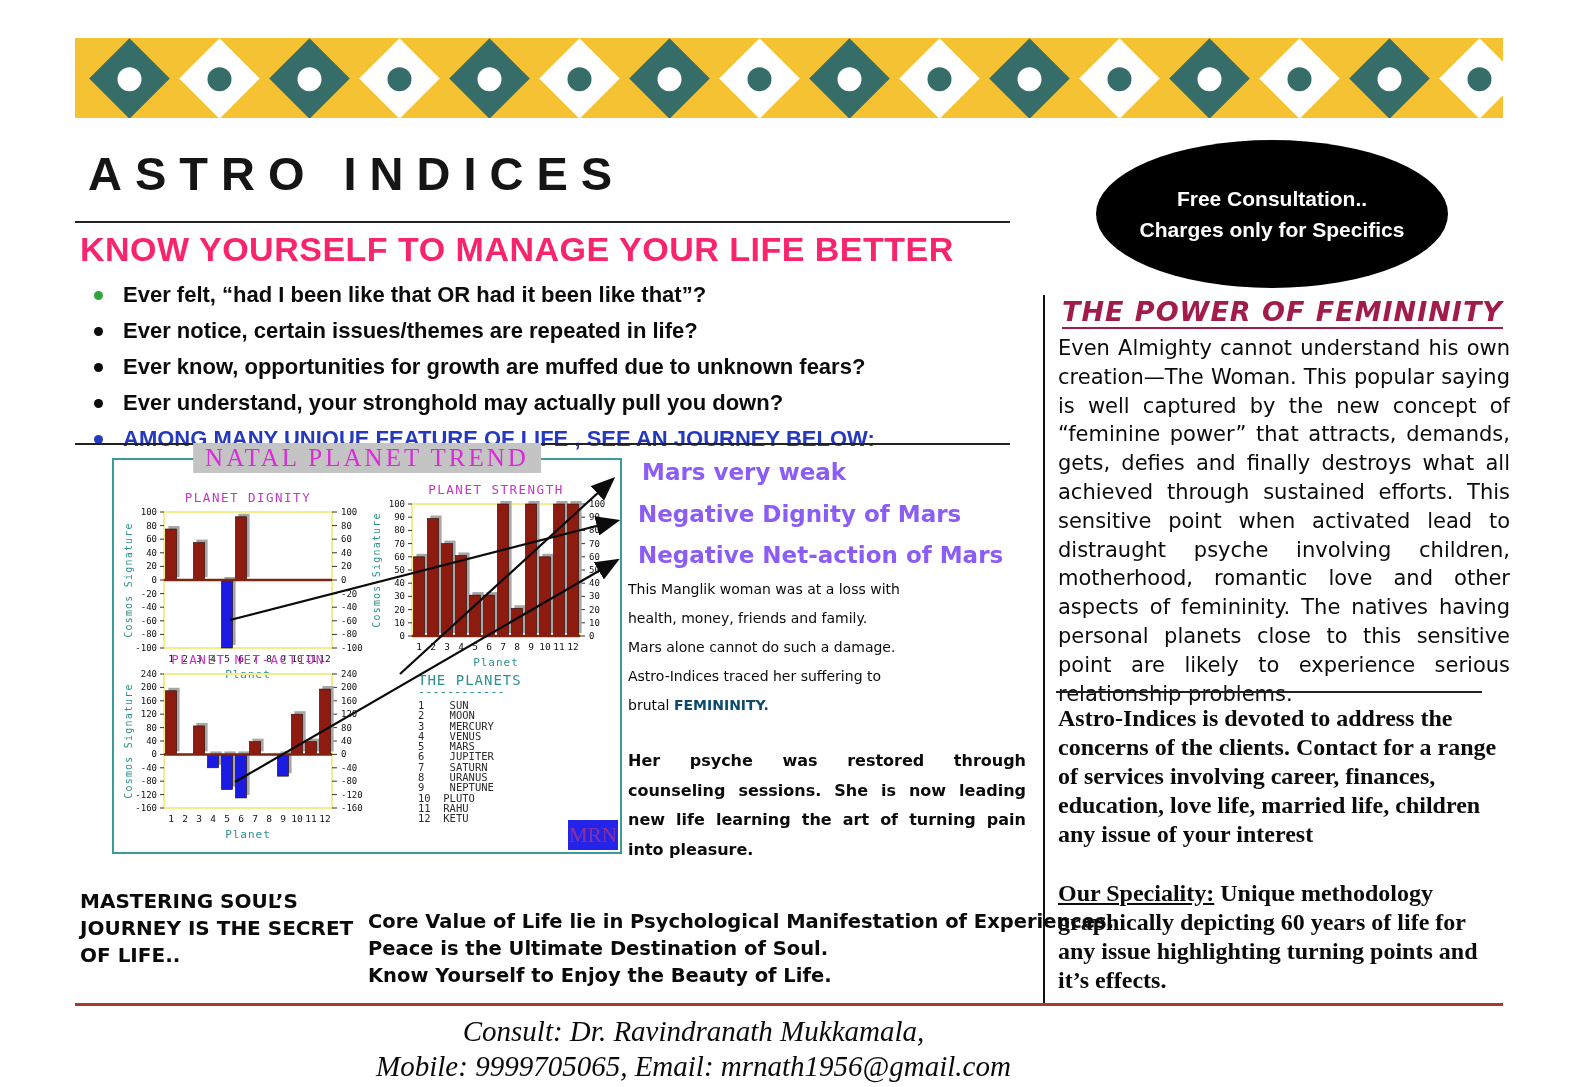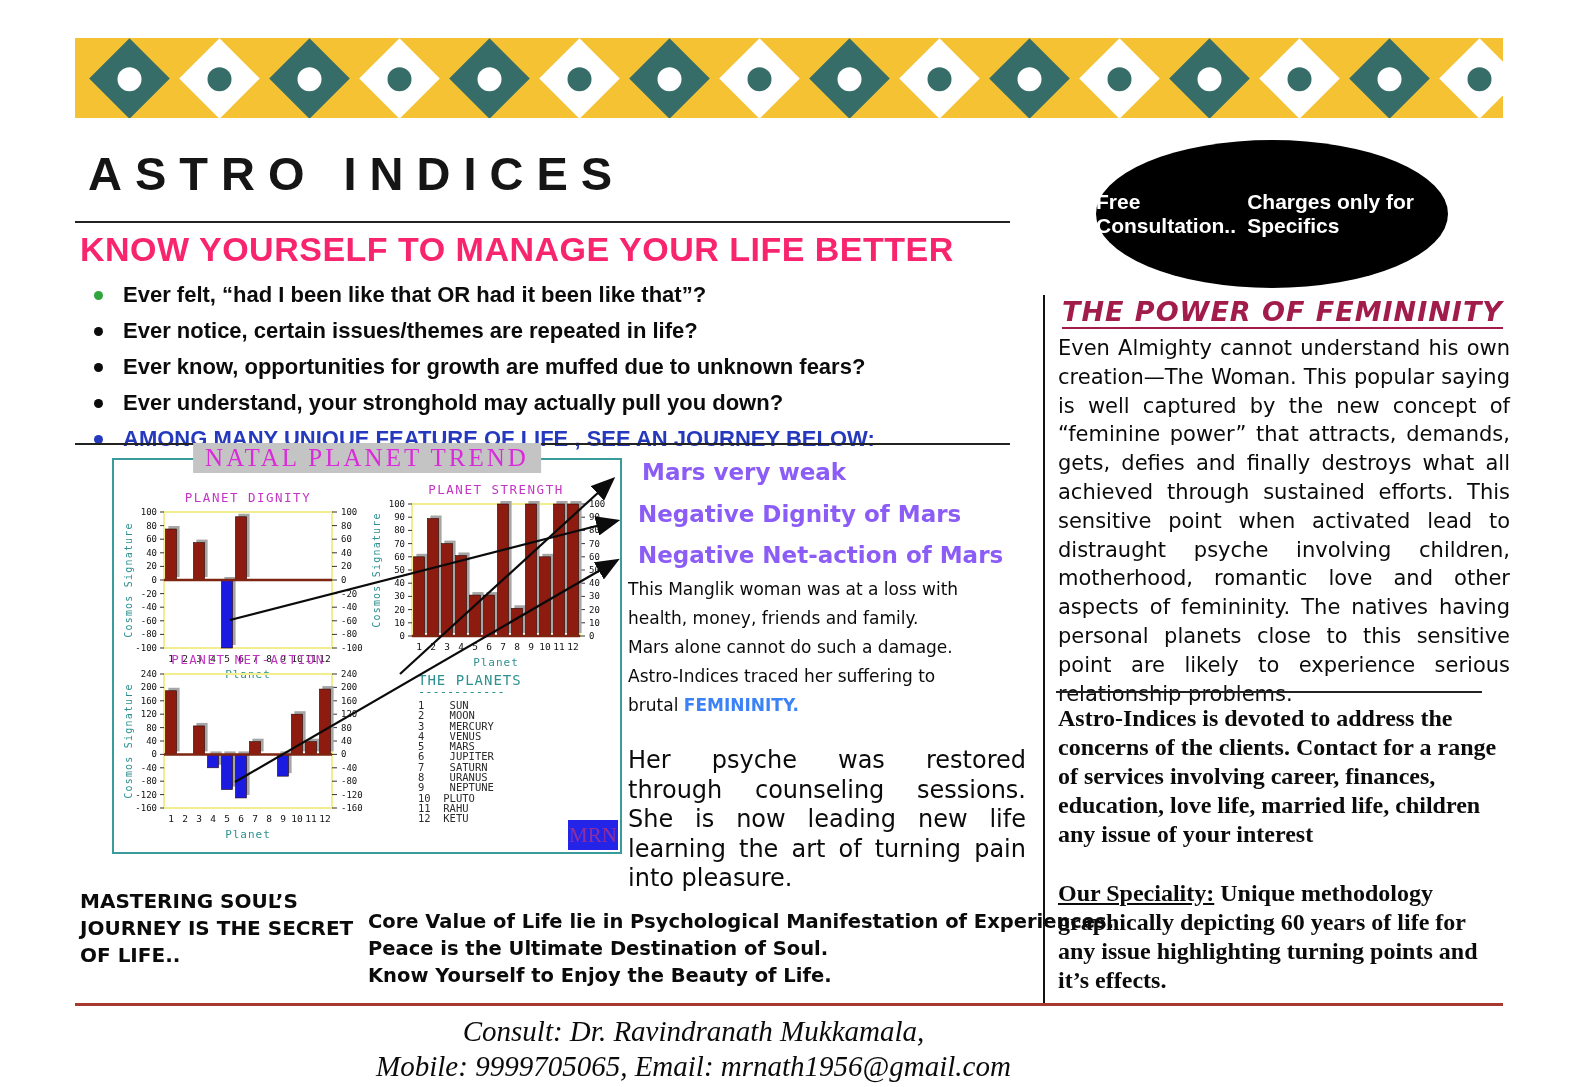--- a/index.html
+++ b/index.html
@@ -35,27 +35,27 @@
   .legend{position:absolute;left:304px;top:212px;color:#2E9090;font-family:"DejaVu Sans Mono",monospace;}
   .legend-title{font-size:14px;letter-spacing:1px;}
   .legend-dashes{font-size:12px;line-height:8px;}
   .legend-list{white-space:pre;font-size:10.5px;line-height:10.3px;color:#2b2b2b;margin-top:4px;}
   .mrn{position:absolute;right:2px;bottom:2px;width:50px;height:30px;background:#2424E8;color:#8F2F9F;
        font-family:"Liberation Serif",serif;font-size:21px;display:flex;align-items:center;justify-content:center;}
 
   
   .comic{font-family:"DejaVu Sans",sans-serif;}
   .ann{font-size:23px;font-weight:bold;color:#8b5cf6;}
-  .story{left:628px;top:575px;width:398px;font-size:17px;line-height:29px;white-space:pre-line;color:#0b0b0b;}
-  .fem-word{color:#3b82f6;font-weight:bold;}
-  .psyche{left:628px;top:746px;width:398px;font-size:24px;line-height:29.5px;font-weight:normal;text-align:justify;color:#0b0b0b;}
+  .story{left:628px;top:575px;width:398px;font-size:14px;line-height:29px;white-space:pre-line;color:#0b0b0b;}
+  .fem-word{color:#0c4a6e;font-weight:bold;}
+  .psyche{left:628px;top:746px;width:398px;font-size:16px;line-height:29.5px;font-weight:bold;text-align:justify;color:#0b0b0b;}
 
   
   .oval{left:1096px;top:140px;width:352px;height:148px;background:#000;border-radius:50%;
-        display:flex;flex-direction:row;align-items:center;justify-content:center;gap:7px;}
+        display:flex;flex-direction:column;align-items:center;justify-content:center;gap:7px;}
   .oval div{color:#fff;font-weight:bold;font-size:21px;}
   .vline{left:1043px;top:295px;width:2px;height:708px;background:#111;}
   .power-title{left:1062px;top:296px;font-size:27px;font-weight:bold;font-style:italic;color:#A21C4B;
         border-bottom:2px solid #A21C4B;padding-bottom:0;letter-spacing:1px;}
   .fem-para{left:1058px;top:334px;width:452px;font-size:21px;line-height:28.8px;text-align:justify;color:#0b0b0b;}
   .serif{font-family:"Liberation Serif",serif;}
   .services{left:1058px;top:704px;width:447px;font-weight:bold;font-size:24px;line-height:29px;color:#0b0b0b;}
   .speciality{left:1058px;top:879px;width:450px;font-weight:bold;font-size:24px;line-height:29px;color:#0b0b0b;}
   .underline{text-decoration:underline;}
 

